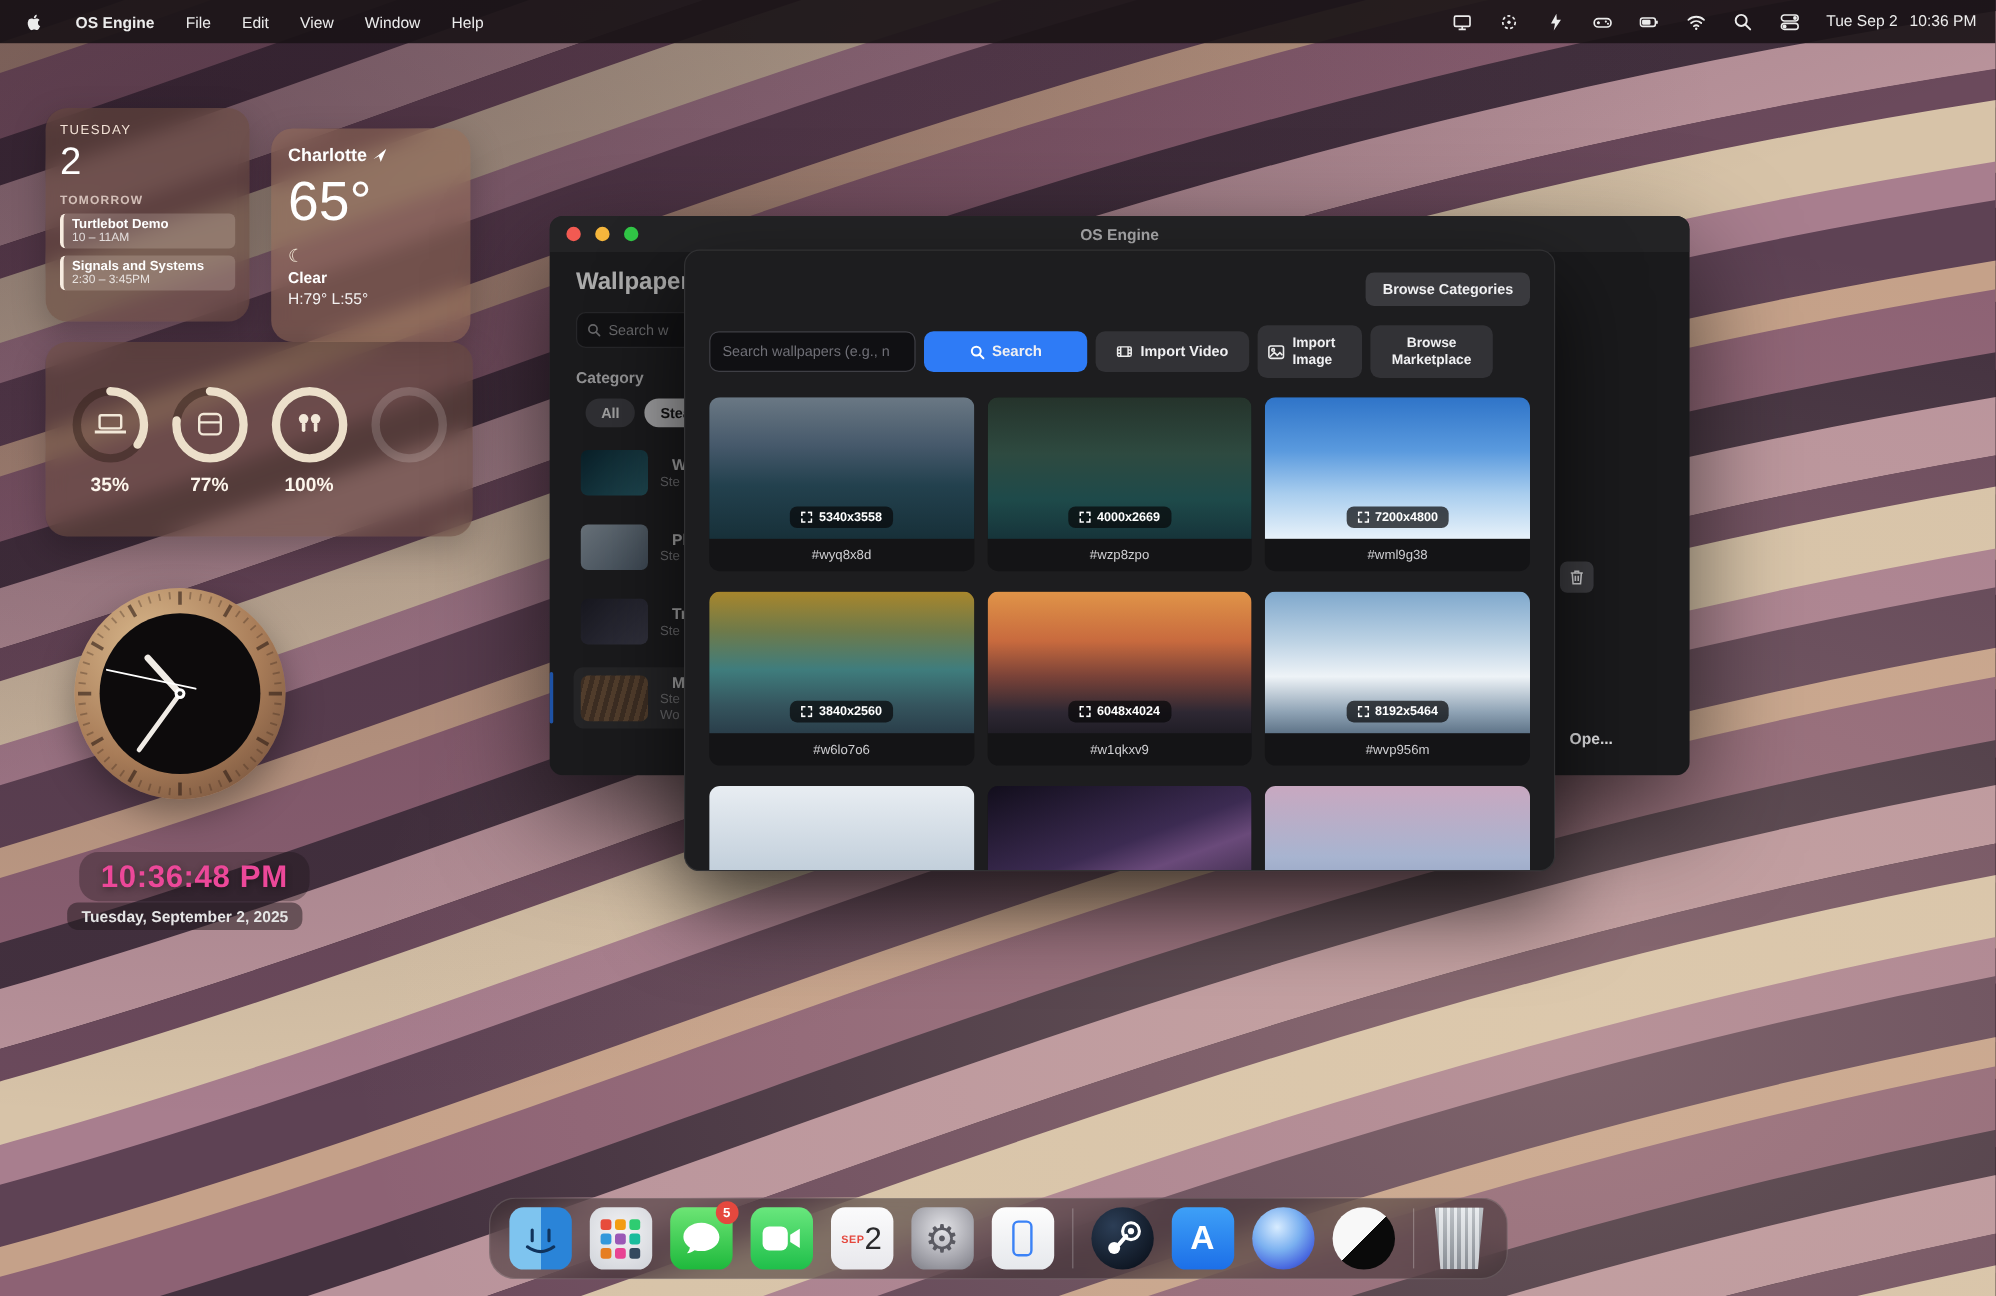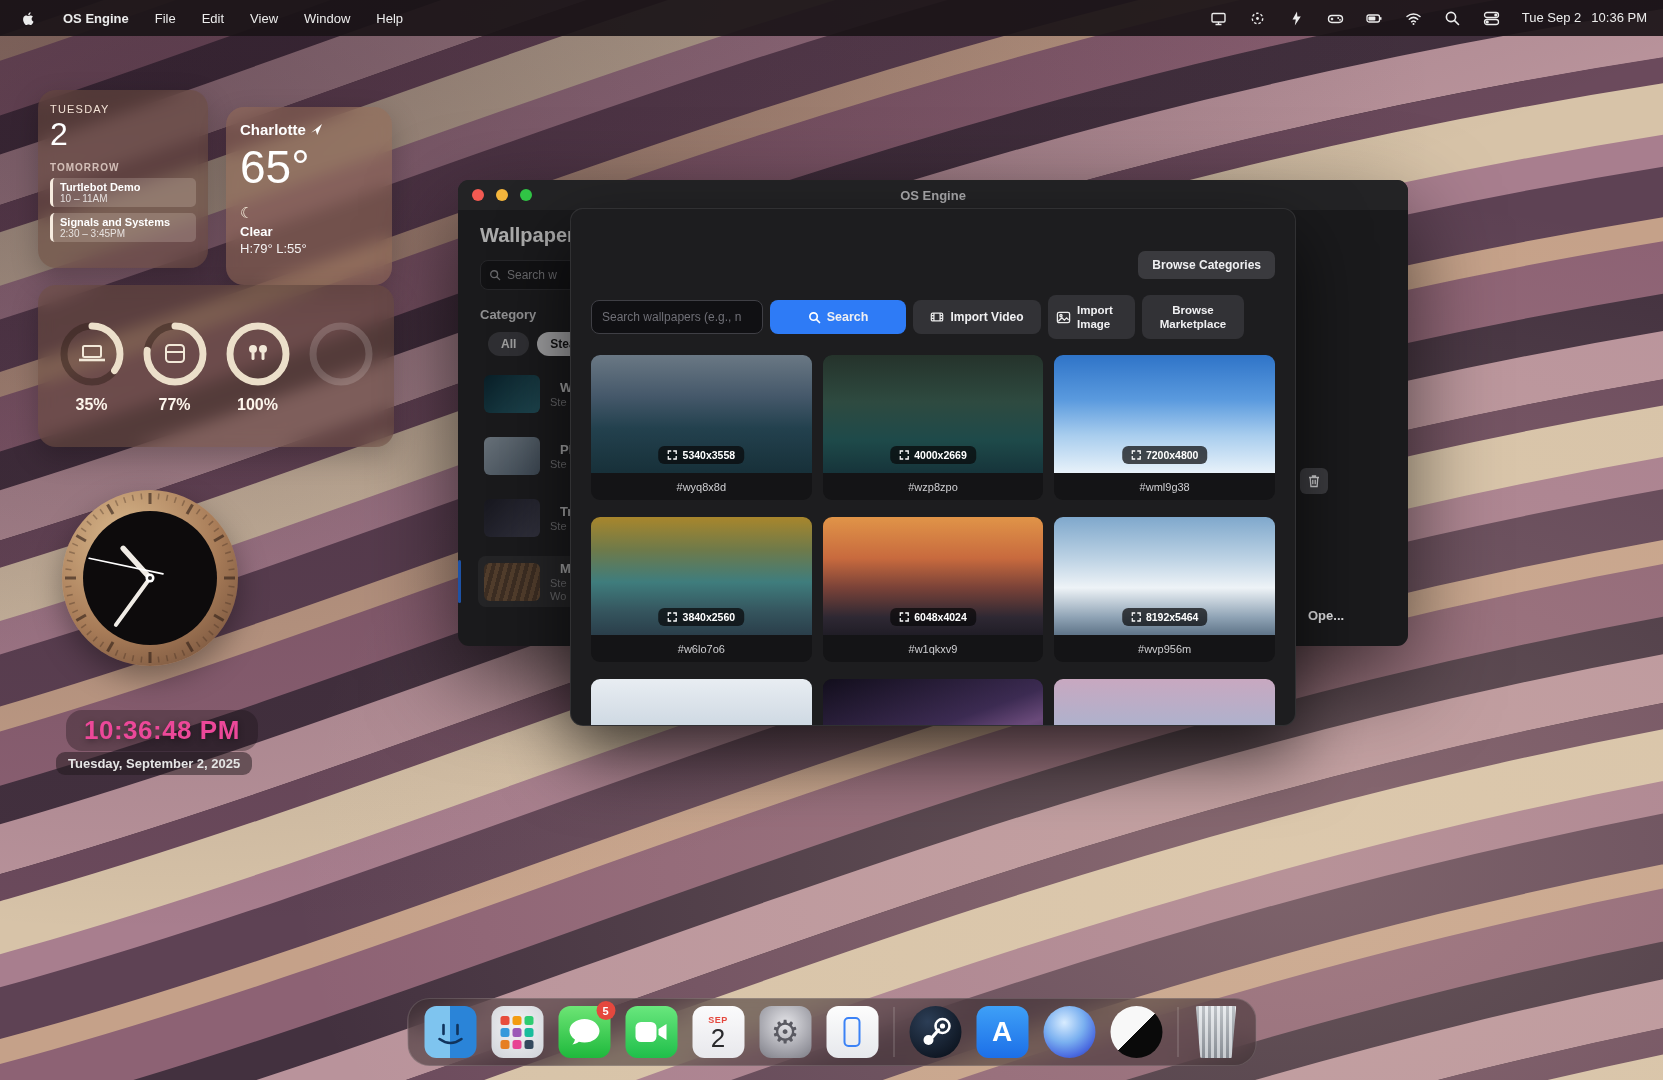--- a/index.html
+++ b/index.html
@@ -116,21 +116,21 @@
   
   .modal { position:absolute; left:570px; top:208px; width:726px; height:518px;
     background:#1d1d1f; border:1px solid rgba(255,255,255,0.09); border-radius:13px;
     z-index:20; box-shadow:0 30px 70px rgba(0,0,0,0.65); overflow:hidden;
     padding:18px 20px; }
   .m-head { display:flex; align-items:flex-start; }
   .m-title { color:#fff; font-size:18px; font-weight:700; }
   .m-sub { color:#98989c; font-size:12px; margin-top:5px; }
   .m-browse { margin-left:auto; background:#3a3a3e; color:#f0f0f2; font-size:12px;
     font-weight:600; border:none; border-radius:7px; height:28px; padding:0 14px;
-    cursor:pointer;margin-top:24px; }
+    cursor:pointer; }
   .m-controls { display:flex; align-items:center; gap:7px; margin-top:16px; }
   .m-input { width:172px; height:34px; background:#101013; border:1px solid #3f3f45;
     border-radius:8px; color:#e8e8ea; font-size:12px; padding:0 10px;
     font-family:"Liberation Sans", sans-serif; }
   .m-input::placeholder { color:#6f6f76; }
   .m-btn { display:flex; align-items:center; justify-content:center; gap:6px;
     border:none; border-radius:8px; cursor:pointer; color:#f0f0f2;
     font-family:"Liberation Sans", sans-serif; }
   .m-search { width:136px; height:34px; background:#2e7bf6; font-size:12.5px; font-weight:700; }
   .m-ivideo { width:128px; height:34px; background:#323236; font-size:12px; font-weight:600; }
@@ -173,21 +173,21 @@
   .lp-grid { display:grid; grid-template-columns:repeat(3,9px); grid-auto-rows:9px; gap:3px; }
   .lp-grid span { border-radius:2.5px; }
   .d-msg { background:linear-gradient(180deg,#6de575,#1eb93c);
     display:flex; align-items:center; justify-content:center; }
   .badge { position:absolute; top:-5px; right:-5px; width:19px; height:19px;
     border-radius:50%; background:#e5483e; color:#fff; font-size:11px; font-weight:700;
     display:flex; align-items:center; justify-content:center; }
   .d-ft { background:linear-gradient(180deg,#69e77d,#1fbf4a);
     display:flex; align-items:center; justify-content:center; }
   .d-cal { background:linear-gradient(180deg,#fbfbfc,#e8e8ec);
-    display:flex; flex-direction:column; align-items:center; justify-content:center; }
+    display:flex; flex-direction:row; align-items:center; justify-content:center; }
   .d-cal .mo { color:#e5483e; font-size:9px; font-weight:700; letter-spacing:0.5px; margin-top:2px; }
   .d-cal .da { color:#2a2a2c; font-size:26px; font-weight:400; line-height:1; }
   .d-set { background:radial-gradient(circle at 50% 35%,#e4e4e8,#9a9aa2 72%,#7c7c84);
     display:flex; align-items:center; justify-content:center; color:#5a5a62; font-size:32px; }
   .d-iph { background:linear-gradient(180deg,#fdfdfd,#e6e8ec);
     display:flex; align-items:center; justify-content:center; }
   .d-iph .ph { width:17px; height:30px; border:2.5px solid #3b82f6; border-radius:5px; }
   .d-steam { border-radius:50%;
     background:radial-gradient(circle at 35% 30%,#2c3e56,#0e1622 78%);
     display:flex; align-items:center; justify-content:center; }

